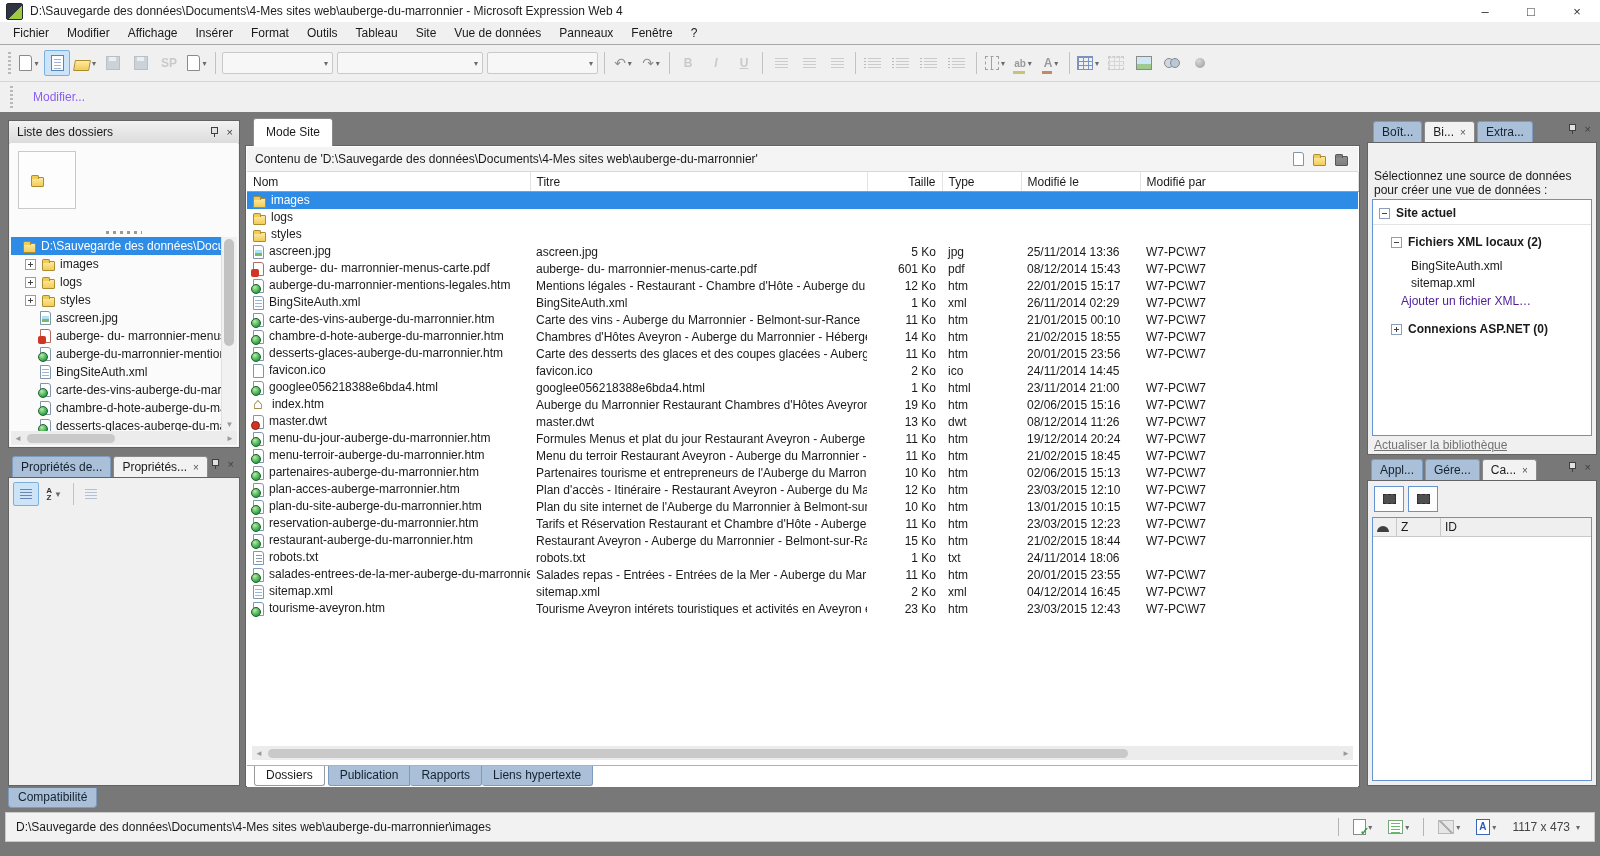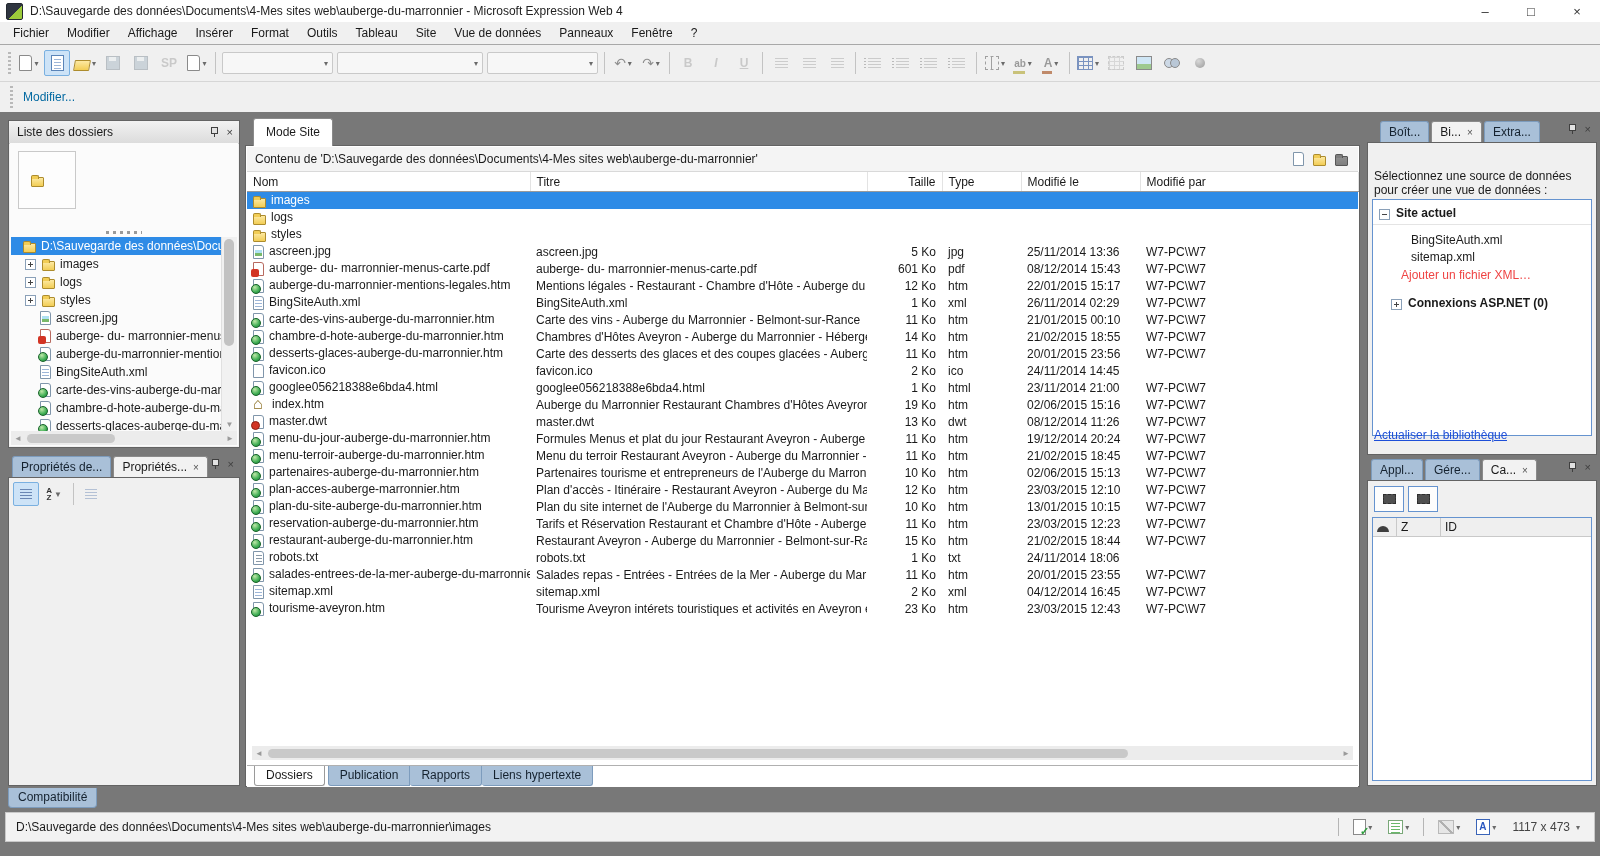--- a/index.html
+++ b/index.html
@@ -60,21 +60,21 @@
   .ic-link{width:16px;height:10px;}
   .ic-link::before,.ic-link::after{content:'';position:absolute;top:0;width:8px;height:8px;border-radius:50%;
       border:1px solid #8a8a8a;background:#cdd9e6;}
   .ic-link::before{left:0;} .ic-link::after{left:6px;background:#b9c7d6;}
   .ic-ball{width:10px;height:10px;border-radius:50%;background:radial-gradient(circle at 35% 30%,#d8d8d8,#9a9a9a);}
   .hl-bar{position:absolute;left:2px;bottom:1px;width:12px;height:3px;background:#c9c27a;}
   .fc-bar{position:absolute;left:3px;bottom:1px;width:10px;height:3px;background:#c08a6a;}
   
   .modbar{position:absolute;left:0;top:82px;width:1600px;height:30px;background:#f0f0f0;
           display:flex;align-items:center;padding-left:6px;box-sizing:border-box;}
-  .modbar .label{margin-left:6px;color:#0369a1;}
+  .modbar .label{margin-left:16px;color:#8b5cf6;}
   
   .panelbox{position:absolute;background:#f2f2f2;border:1px solid #636363;box-sizing:border-box;}
   .phead{height:22px;background:linear-gradient(#f2f2f2,#dcdcdc);display:flex;align-items:center;
          border-bottom:1px solid #c6c6c6;}
   .phead .ptitle{flex:1;padding-left:8px;color:#1a1a1a;}
   .pin-ic{width:9px;height:10px;position:relative;margin-right:8px;}
   .pin-ic::before{content:'';position:absolute;left:1px;top:0;width:5px;height:5px;border:1px solid #3f3f3f;background:#e2e2e2;}
   .pin-ic::after{content:'';position:absolute;left:4px;top:7px;width:1px;height:3px;background:#3f3f3f;}
   .x-ic{font-size:11px;color:#3f3f3f;margin-right:6px;line-height:10px;}
   
@@ -169,23 +169,23 @@
   .fi-txt::after{content:'';position:absolute;left:2px;top:3px;width:6px;height:8px;
              background:repeating-linear-gradient(#8a9aa8 0 1px,transparent 1px 3px);}
   .fi-dwt::after{content:'';position:absolute;left:-3px;bottom:-2px;width:7px;height:7px;border-radius:50%;
              background:#d23424;border:1px solid #8a1f14;}
   .fi-home{background:none;border:none;}
   .fi-home::before{content:'⌂';position:absolute;left:0;top:-2px;font-size:16px;line-height:16px;color:#8a6d1f;}
   
   .instr{position:absolute;left:6px;top:26px;right:4px;line-height:14px;}
   .ds-box{position:absolute;left:4px;top:56px;right:4px;bottom:18px;border:1px solid #6593cf;background:#fff;overflow:hidden;}
   .ds-row{display:flex;align-items:center;white-space:nowrap;}
-  .ds-head{font-weight:bold;align-items:flex-end;}
-  .ds-link{color:#ef4444;}
-  .ds-footer{position:absolute;left:6px;bottom:11px;height:15px;overflow:hidden;color:#1d4ed8;text-decoration:underline;}
+  .ds-head{font-weight:bold;}
+  .ds-link{color:#4c1d95;}
+  .ds-footer{position:absolute;left:6px;bottom:1px;height:15px;overflow:hidden;color:#737373;text-decoration:underline;}
   
   .lay-btn{position:absolute;top:5px;width:28px;height:24px;background:#fdfdfd;border:1px solid #6593cf;
            display:flex;align-items:center;justify-content:center;}
   .layer-glyph{width:13px;height:10px;background:#4f4f4f;border:1px dashed #2e2e2e;box-sizing:border-box;}
   .lay-grid{position:absolute;left:4px;right:4px;top:36px;bottom:4px;border:1px solid #6593cf;background:#fff;}
   .lay-head{display:flex;height:18px;background:#efefef;border-bottom:1px solid #c9c9c9;}
   .lay-cell{border-right:1px solid #c9c9c9;display:flex;align-items:center;padding-left:4px;box-sizing:border-box;}
   .eye{width:12px;height:6px;background:#3f3f3f;border-radius:50% 50% 0 0/100% 100% 0 0;margin-top:3px;}
   
   .statusbar{position:absolute;left:5px;top:812px;width:1590px;height:30px;background:#f2f2f2;
@@ -697,35 +697,39 @@
     </div>
     <div class="bottom-tabs">
       <span class="btab active">Dossiers</span>
       <span class="btab">Publication</span>
       <span class="btab">Rapports</span>
       <span class="btab">Liens hypertexte</span>
     </div>
   </div>
 
   <div style="position:absolute;left:1367px;top:120px;width:230px;height:335px;">
-    <div class="ptabs" style="left:13px;top:0;">
+    <div class="ptabs" style="left:6px;top:0;">
       <span class="ptab"><span>Boît...</span></span>
       <span class="ptab active"><span>Bi...</span><span class="tab-x">×</span></span>
       <span class="ptab"><span>Extra...</span></span>
     </div>
     <div class="ptools">
       <span class="pin-ic"></span>
       <span class="x-ic">×</span>
     </div>
     <div class="pbody">
       <div class="instr">Sélectionnez une source de données pour créer une vue de données :</div>
       <div class="ds-box">
         <div class="ds-row ds-head" style="padding:6px 0 4px 6px;border-bottom:1px solid #e4e4e4;">
           <span class="exp minus"></span>
           <span>Site actuel</span>
+        </div>
+        <div class="ds-row ds-head" style="padding:10px 0 2px 18px;">
+          <span class="exp minus"></span>
+          <span>Fichiers XML locaux (2)</span>
         </div>
         <div class="ds-row" style="padding:8px 0 0 38px;">
           <span>BingSiteAuth.xml</span>
         </div>
         <div class="ds-row" style="padding:3px 0 0 38px;">
           <span>sitemap.xml</span>
         </div>
         <div class="ds-row ds-link" style="padding:4px 0 0 28px;">Ajouter un fichier XML…</div>
         <div class="ds-row ds-head" style="padding:14px 0 0 18px;">
           <span class="exp"></span>

